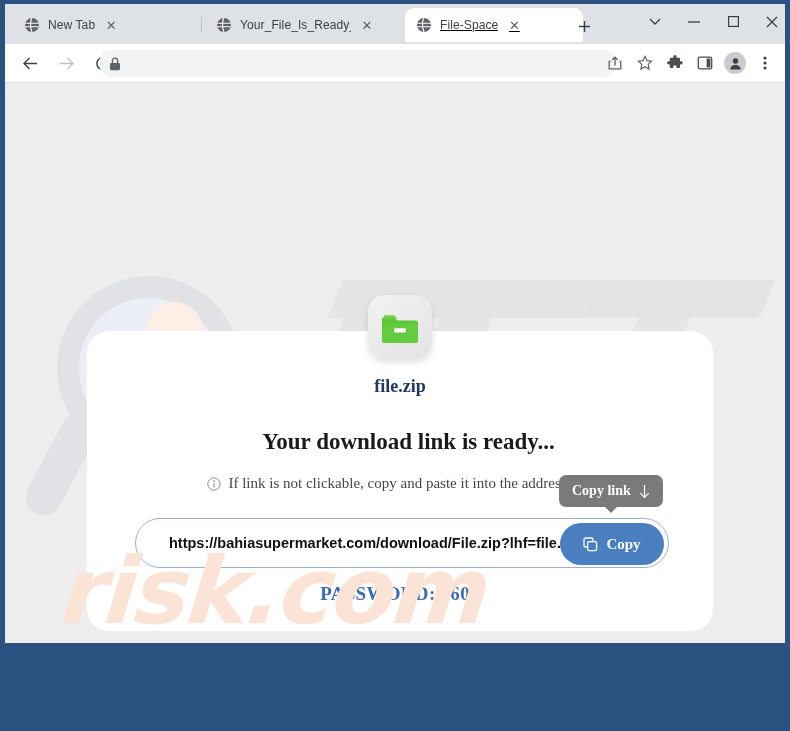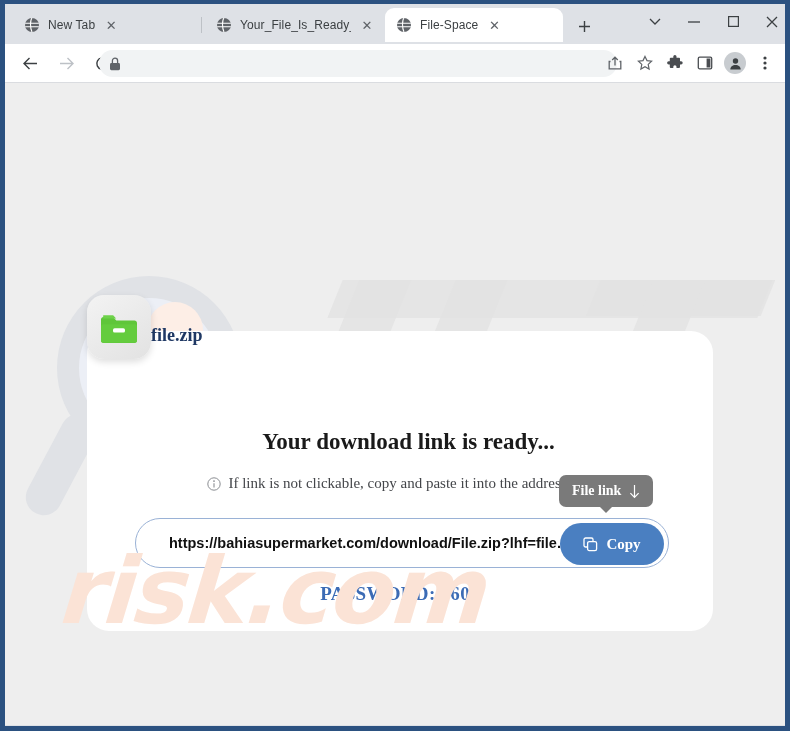--- a/index.html
+++ b/index.html
@@ -12,21 +12,21 @@
 
   
   #window {
     position: absolute; left: 0; top: 0;
     width: 790px; height: 731px;
     background: #2b5180;
     padding: 4px 5px 5px 5px;
   }
   #window-inner {
     position: relative;
-    width: 780px; height: 722px;
+    width: 780px; height: 639px;
     background: #dee1e6;
     overflow: hidden;
   }
 
   
   #tabstrip {
     position: relative;
     height: 40px;
     background: #dee1e6;
   }
@@ -188,21 +188,21 @@
   #card {
     position: absolute; left: 82px; top: 248px;
     width: 626px; height: 300px;
     background: #ffffff;
     border-radius: 22px;
   }
 
   
   #file-block {
     position: absolute; left: 0; right: 0; top: -36px;
-    display: flex; flex-direction: row; align-items: center;
+    display: flex; flex-direction: column; align-items: center;
   }
   #file-icon {
     width: 64px; height: 64px; border-radius: 17px;
     background: linear-gradient(145deg, #f3f3f3 0%, #e2e2e2 100%);
     box-shadow: 0 3px 7px rgba(0,0,0,.13);
     position: relative;
   }
   #file-name {
     margin-top: 17px;
     font-family: "Liberation Serif", serif;
@@ -308,21 +308,21 @@
 
       <div class="tab inactive" style="left:200px; width:178px;">
         <svg class="tab-favicon" viewBox="0 0 16 16">
           <circle cx="8" cy="8" r="7" fill="#5f6368"></circle>
           <path d="M8 1c-2 2.2-2 9.8 0 14M1.2 6.2h13.6M1.2 9.8h13.6" stroke="#ffffff" stroke-width="1.1" fill="none"></path>
         </svg>
         <span class="tab-title" style="max-width:120px;">Your_File_Is_Ready_To_Downl</span>
         <span class="tab-close">✕</span>
       </div>
 
-      <div class="tab active" style="left:380px; width:178px;">
+      <div class="tab active" style="left:400px; width:178px;text-decoration:underline;">
         <svg class="tab-favicon" viewBox="0 0 16 16">
           <circle cx="8" cy="8" r="7" fill="#5f6368"></circle>
           <path d="M8 1c-2 2.2-2 9.8 0 14M1.2 6.2h13.6M1.2 9.8h13.6" stroke="#ffffff" stroke-width="1.1" fill="none"></path>
         </svg>
         <span class="tab-title">File-Space</span>
         <span class="tab-close">✕</span>
       </div>
 
       <div id="newtab-btn">
         <svg width="13" height="13" viewBox="0 0 13 13">
@@ -457,21 +457,21 @@
         <div id="hint-row">
           <svg width="14" height="14" viewBox="0 0 14 14">
             <circle cx="7" cy="7" r="6.2" stroke="#8a8d92" stroke-width="1" fill="none"></circle>
             <circle cx="7" cy="4.1" r=".9" fill="#8a8d92"></circle>
             <path d="M7 6.2v4.4" stroke="#8a8d92" stroke-width="1.1"></path>
           </svg>
           <span id="hint-text">If link is not clickable, copy and paste it into the address bar.</span>
         </div>
 
         <div id="tooltip">
-          <span>File link</span>
+          <span>Copy link</span>
           <svg width="11" height="15" viewBox="0 0 11 15">
             <path d="M5.5 1v12M1.4 9.2l4.1 4.1 4.1-4.1" stroke="#ffffff" stroke-width="1.2" fill="none"></path>
           </svg>
         </div>
 
         <div id="url-bar">
           <span id="url-text" title="Download link">https://bahiasupermarket.com/download/File.zip?lhf=file.zip</span>
           <div id="copy-btn">
             <svg width="15" height="15" viewBox="0 0 15 15">
               <rect x="1" y="1" width="9" height="9" rx="1.6" stroke="#ffffff" stroke-width="1.3" fill="none"></rect>

